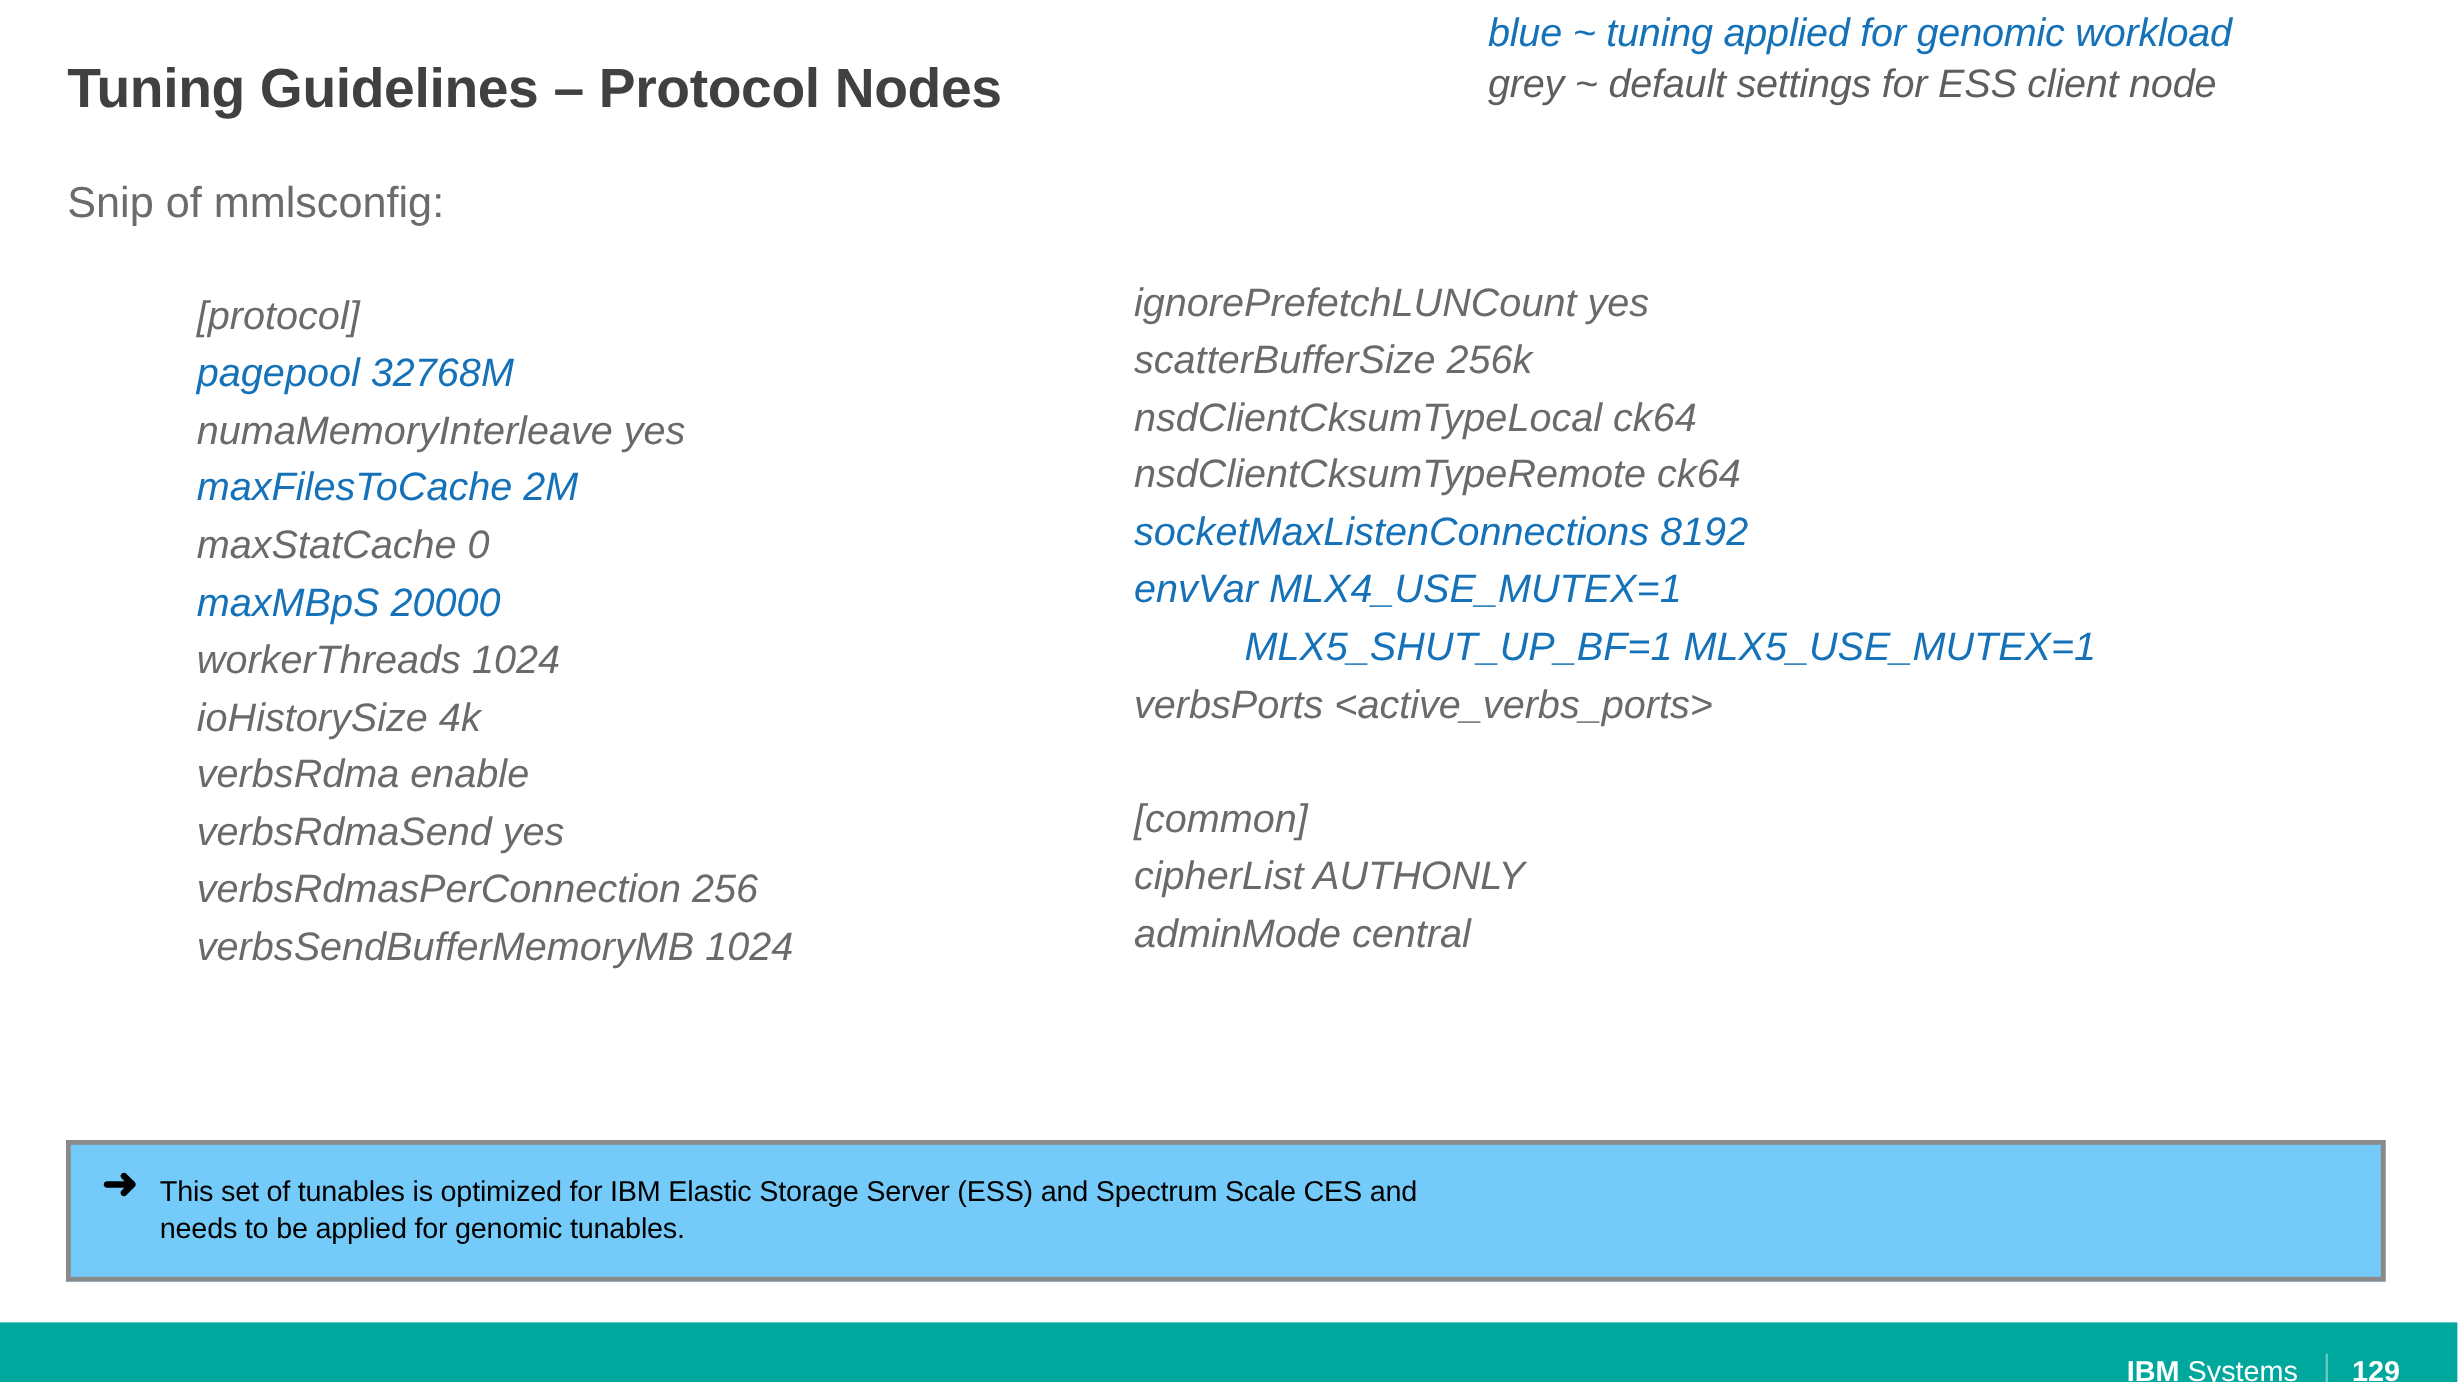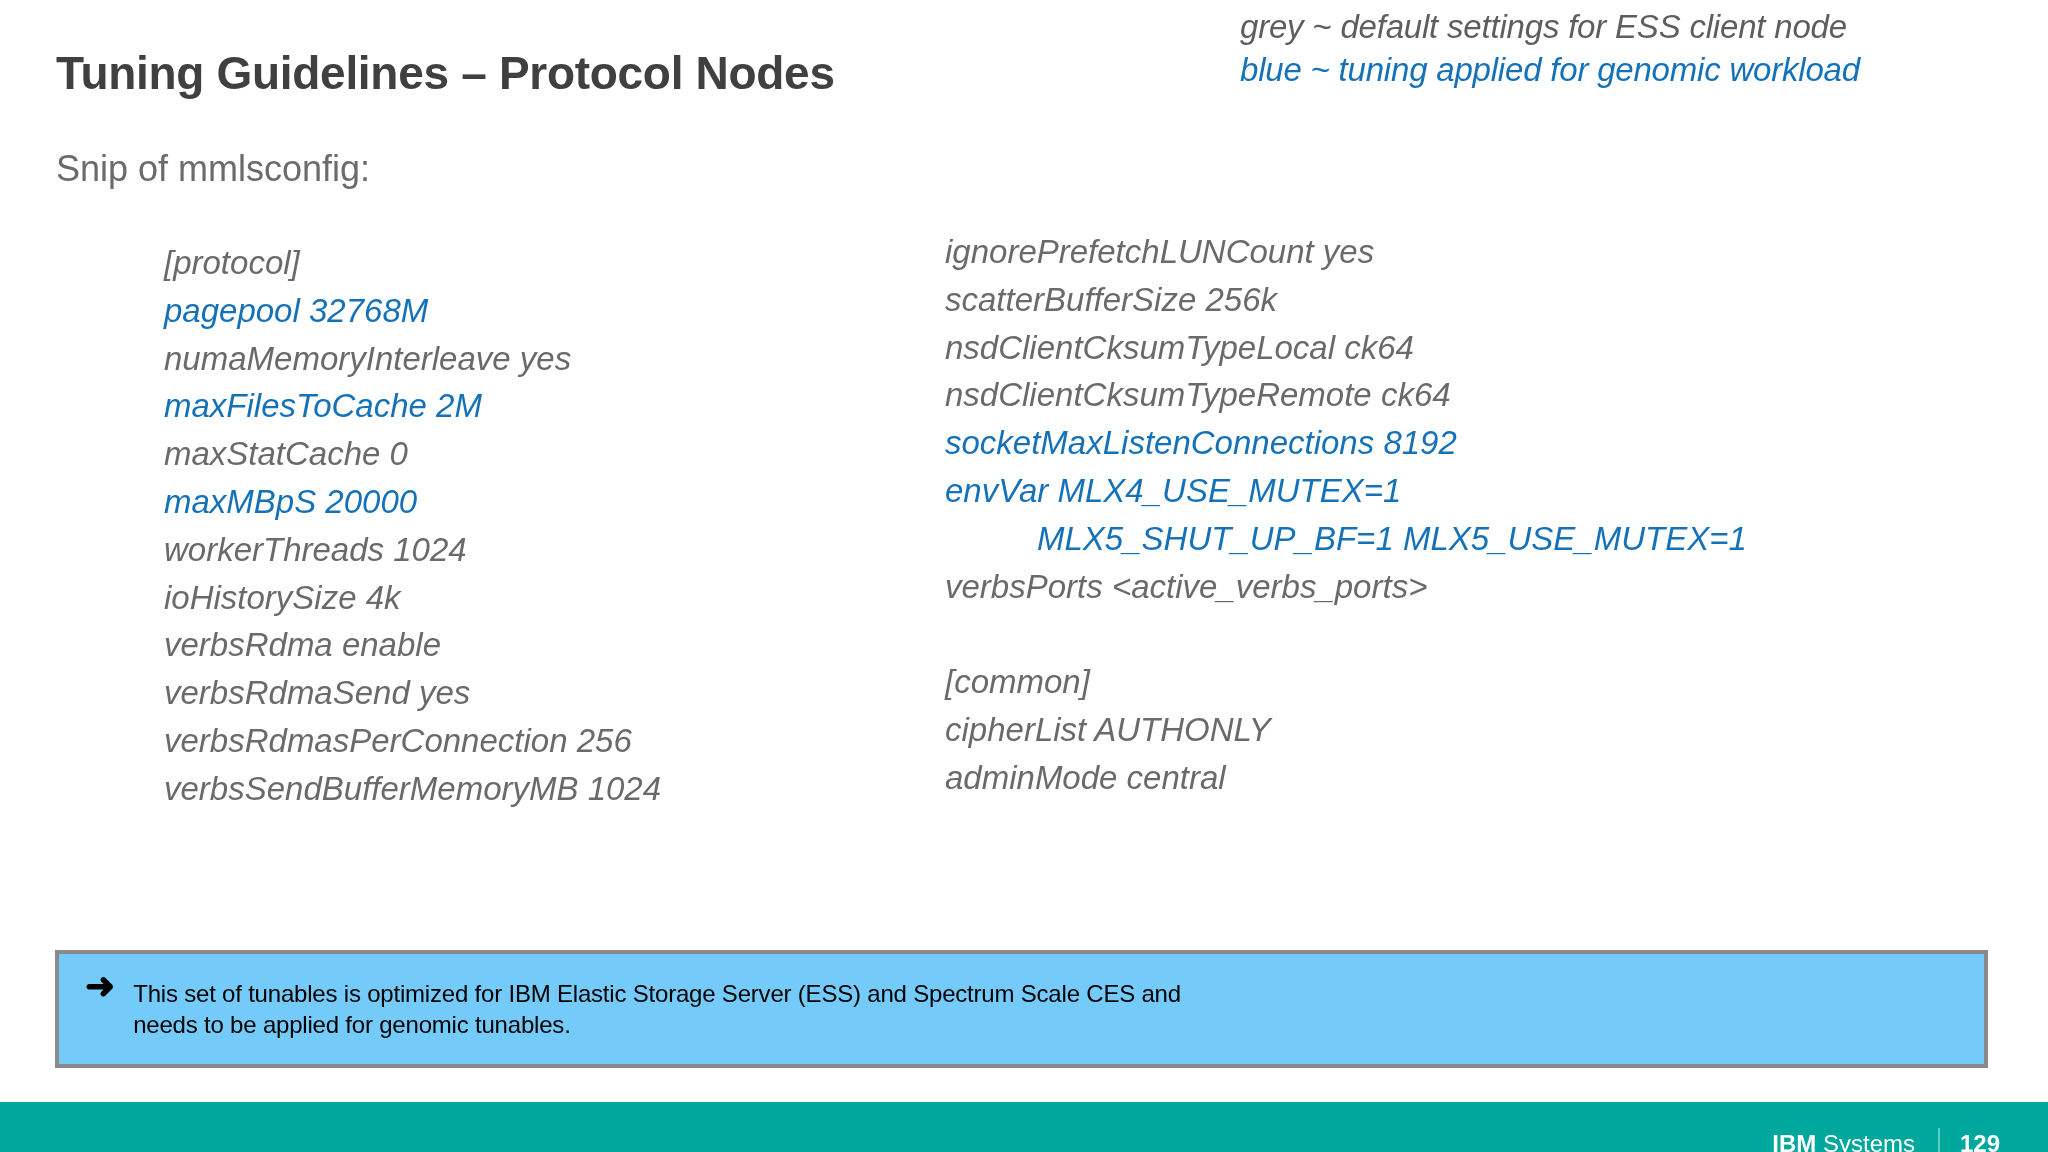--- a/index.html
+++ b/index.html
@@ -146,22 +146,22 @@
     font-weight: bold;
     color: #ffffff;
   }
 </style>
 </head>
 <body>
 
 <div class="slide">
 
   <div class="legend">
+    <div class="legend-line legend-blue">blue ~ tuning applied for genomic workload</div>
     <div class="legend-line legend-grey">grey ~ default settings for ESS client node</div>
-    <div class="legend-line legend-blue">blue ~ tuning applied for genomic workload</div>
   </div>
 
   <div class="slide-title">Tuning Guidelines – Protocol Nodes</div>
 
   <div class="subtitle">Snip of mmlsconfig:</div>
 
   <div class="config-col left" id="config-left"><span class="cfg-line cfg-grey">[protocol]</span><span class="cfg-line cfg-blue">pagepool 32768M</span><span class="cfg-line cfg-grey">numaMemoryInterleave yes</span><span class="cfg-line cfg-blue">maxFilesToCache 2M</span><span class="cfg-line cfg-grey">maxStatCache 0</span><span class="cfg-line cfg-blue">maxMBpS 20000</span><span class="cfg-line cfg-grey">workerThreads 1024</span><span class="cfg-line cfg-grey">ioHistorySize 4k</span><span class="cfg-line cfg-grey">verbsRdma enable</span><span class="cfg-line cfg-grey">verbsRdmaSend yes</span><span class="cfg-line cfg-grey">verbsRdmasPerConnection 256</span><span class="cfg-line cfg-grey">verbsSendBufferMemoryMB 1024</span></div>
 
   <div class="config-col right" id="config-right"><span class="cfg-line cfg-grey">ignorePrefetchLUNCount yes</span><span class="cfg-line cfg-grey">scatterBufferSize 256k</span><span class="cfg-line cfg-grey">nsdClientCksumTypeLocal ck64</span><span class="cfg-line cfg-grey">nsdClientCksumTypeRemote ck64</span><span class="cfg-line cfg-blue">socketMaxListenConnections 8192</span><span class="cfg-line cfg-blue">envVar MLX4_USE_MUTEX=1</span><span class="cfg-line cfg-blue cfg-indent">MLX5_SHUT_UP_BF=1 MLX5_USE_MUTEX=1</span><span class="cfg-line cfg-grey">verbsPorts &lt;active_verbs_ports&gt;</span><span class="cfg-line cfg-blank">&nbsp;</span><span class="cfg-line cfg-grey">[common]</span><span class="cfg-line cfg-grey">cipherList AUTHONLY</span><span class="cfg-line cfg-grey">adminMode central</span></div>
 

